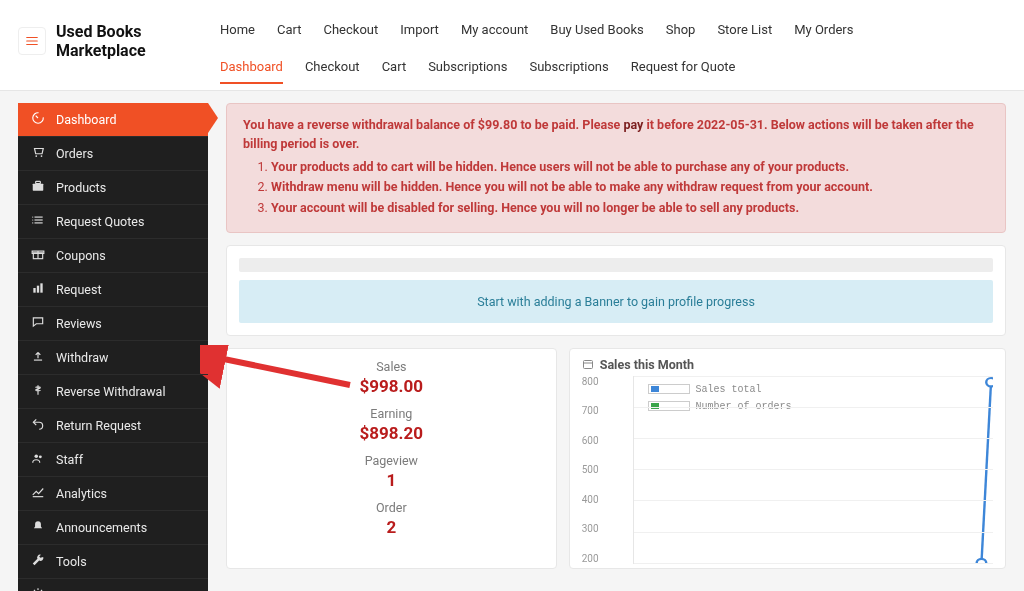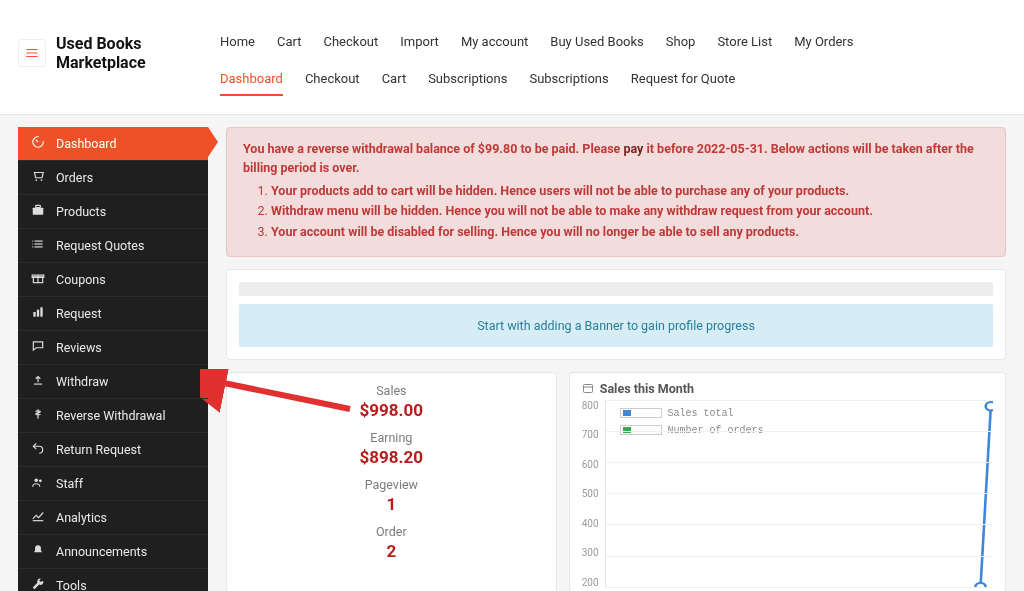--- a/index.html
+++ b/index.html
@@ -9,21 +9,21 @@
     color: #333;
     width: 1024px;
     height: 591px;
     overflow: hidden;
   }
 
   
   .header {
     background: #fff;
     border-bottom: 1px solid #e6e6e6;
-    padding: 12px 18px;
+    padding: 0 18px;
     display: flex;
     align-items: flex-start;
   }
   .brand-wrap {
     display: flex;
     align-items: center;
     gap: 10px;
     padding-top: 22px;
   }
   .hamburger {
@@ -153,20 +153,21 @@
 
   .chart-card { flex: 1.35; padding: 8px 12px 4px; position: relative; }
   .chart-title {
     display: flex; align-items: center; gap: 6px;
     color: #555; font-size: 12.5px; font-weight: 700;
     margin-bottom: 4px;
   }
   .chart-area {
     height: 188px;
     display: flex;
+    gap: 28px;
   }
   .y-axis {
     display: flex; flex-direction: column; justify-content: space-between;
     font-size: 10px; color: #9a9a9a; text-align: right;
     padding-right: 6px;
     height: 100%;
   }
   .plot {
     flex: 1; position: relative; border-left: 1px solid #e6e6e6; border-bottom: 1px solid #e6e6e6;
   }

